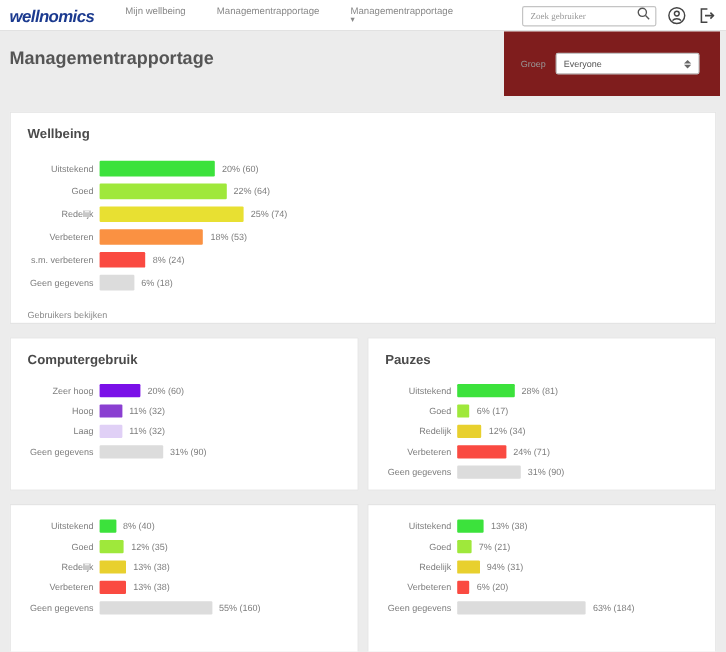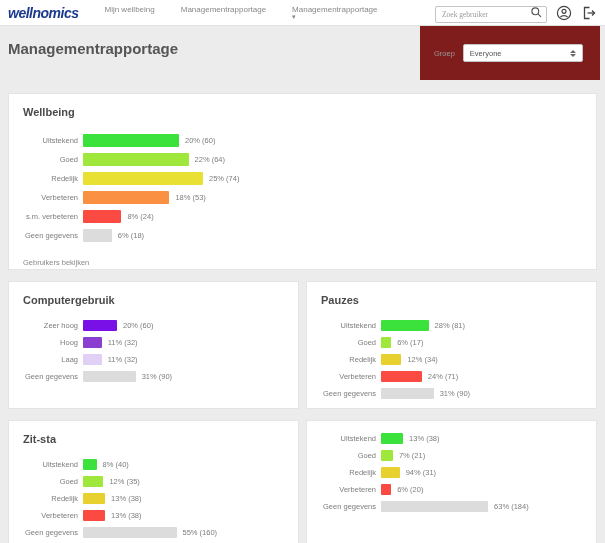--- a/index.html
+++ b/index.html
@@ -270,21 +270,20 @@
           <div class="crow">
             <span class="clabel">Geen gegevens</span>
             <span class="cbar" style="width: 52.7px; background: rgb(220, 220, 220);"></span>
             <span class="cvalue">31% (90)</span>
           </div>
         </div>
 
     </section>
 
     <section class="card">
-      <h2 class="chart-title">Zit-sta</h2>
       <div>
           <div class="crow">
             <span class="clabel">Uitstekend</span>
             <span class="cbar" style="width: 13.6px; background: rgb(60, 226, 60);"></span>
             <span class="cvalue">8% (40)</span>
           </div>
           <div class="crow">
             <span class="clabel">Goed</span>
             <span class="cbar" style="width: 20.4px; background: rgb(159, 232, 59);"></span>
             <span class="cvalue">12% (35)</span>

